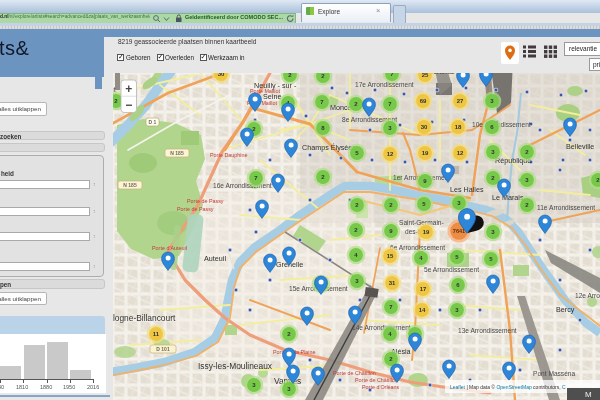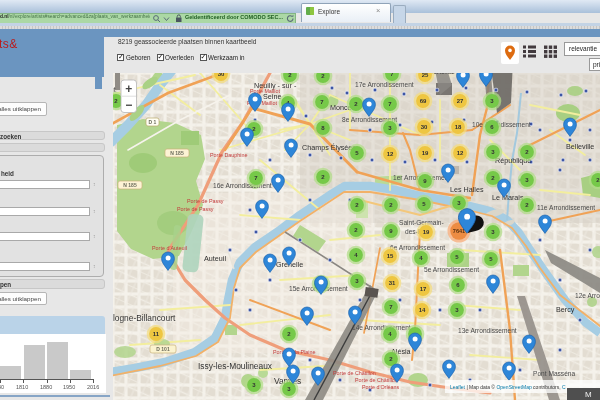--- a/index.html
+++ b/index.html
@@ -41,21 +41,21 @@
 <div class="a" style="left:306px;top:7px;width:8px;height:8px;background:#62ad4a;border-radius:1px"></div>
 <div class="a" style="left:310px;top:7px;width:4px;height:8px;background:#8ec63f;border-radius:1px"></div>
 <div class="a" style="left:318px;top:8px;font-size:6.5px;color:#333">Explore</div>
 <div class="a" style="left:376px;top:6px;font-size:7.5px;color:#8a8a8a">×</div>
 <div class="a" style="left:392.5px;top:4.5px;width:13px;height:18px;background:#c6d6e8;border:1px solid #9aacbf;border-bottom:none;border-radius:2px 2px 0 0"></div>
 <div class="a" style="left:0;top:23px;width:600px;height:2.5px;background:#c3d3e5"></div>
 <div class="a" style="left:0;top:25.5px;width:600px;height:3.5px;background:repeating-linear-gradient(90deg,#dcdcdc 0 2px,#c6c6c6 2px 3px)"></div>
 
 <div class="a" style="left:0;top:29px;width:600px;height:7.5px;background:#6b95c0"></div>
 <div class="a" style="left:0;top:29px;width:104px;height:48px;background:#6b95c0"></div>
-<div class="a" style="left:-1px;top:37px;font-size:12px;color:#b91c1c;letter-spacing:0.5px">ts&amp;</div>
+<div class="a" style="left:-1px;top:37px;font-size:20px;color:#0f172a;letter-spacing:0.5px">ts&amp;</div>
 <div class="a" style="left:95px;top:77px;width:6.5px;height:12px;background:#6b95c0"></div>
 
 <div class="bt" style="left:-8px;top:102px;width:55px;height:14px;line-height:12.5px">alles uitklappen</div>
 <div class="hd" style="left:-8px;top:130.5px;width:113px;height:9.5px">zoeken</div>
 <div class="hd" style="left:-8px;top:142.5px;width:113px;height:9.5px"></div>
 <div class="a" style="left:-8px;top:154.5px;width:112px;height:122px;background:#e2e2e2;border:1px solid #adadad;border-radius:4px"></div>
 <div class="a" style="left:1px;top:169.5px;font-size:6.3px;font-weight:bold;color:#333">heid</div>
 <div class="inp" style="top:179.5px"></div>
 <div class="inp" style="top:206.5px"></div>
 <div class="inp" style="top:231.5px"></div>

